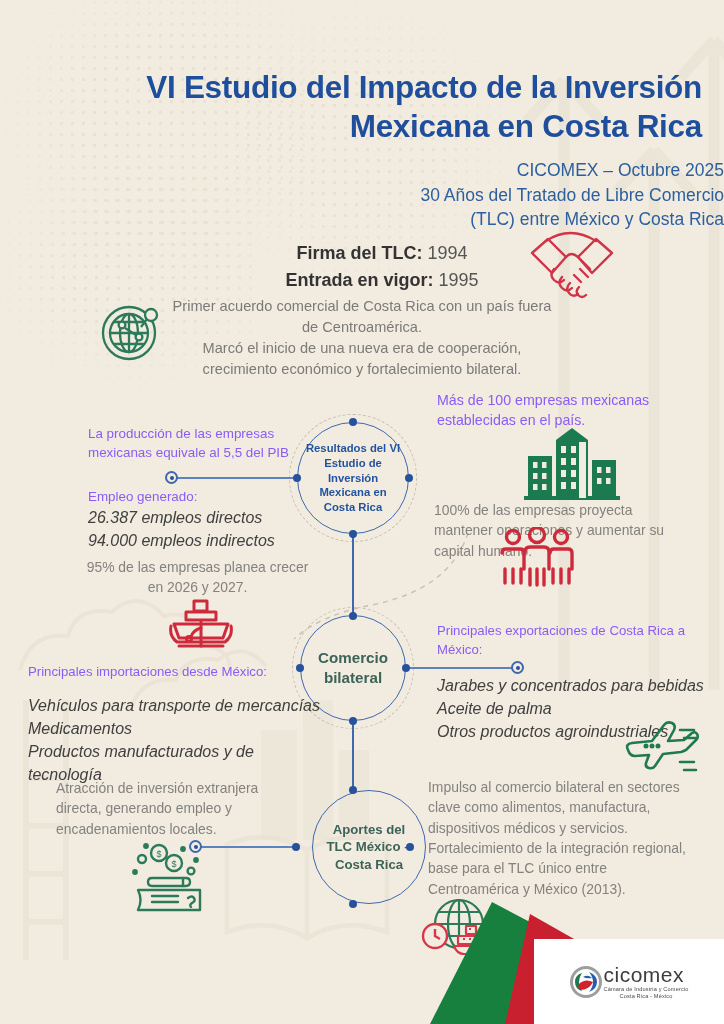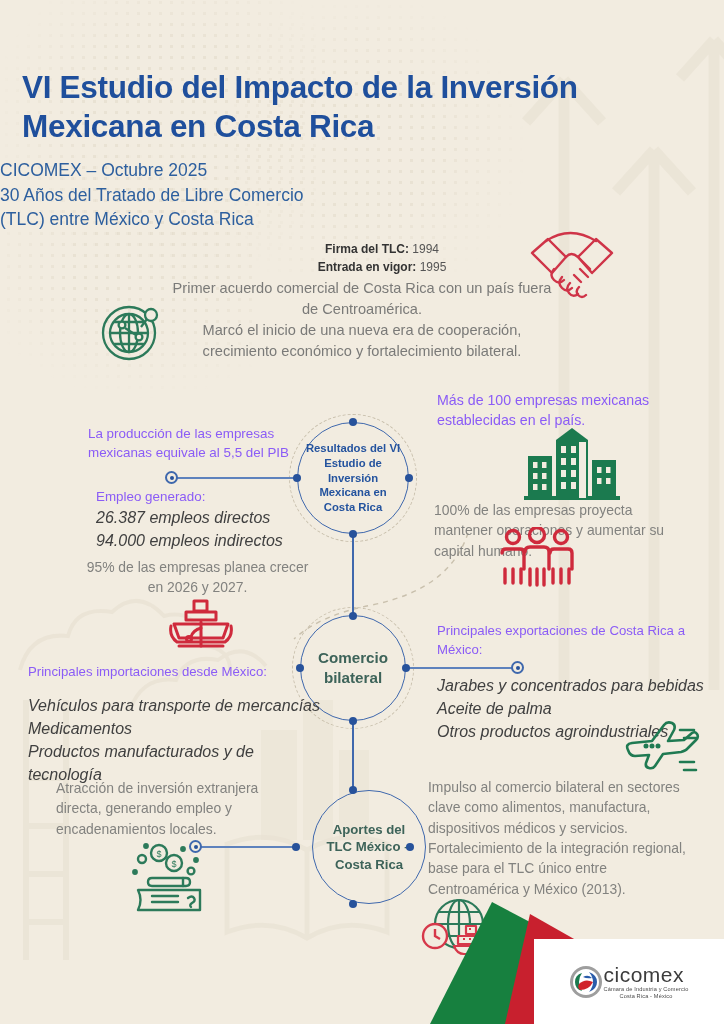--- a/index.html
+++ b/index.html
@@ -11,32 +11,32 @@
   }
   
   #bg-watermarks { position:absolute; inset:0; z-index:0; pointer-events:none; }
   .wm-dots {
     position:absolute; opacity:.55;
     background-image: radial-gradient(circle, #e2dac9 1.6px, transparent 1.7px);
     background-size: 11px 11px;
   }
 
   
-  #header { position:absolute; top:68px; left:0; width:724px; text-align:left; z-index:3; }
+  #header { position:absolute; top:68px; left:0; width:724px; text-align:right; z-index:3; }
   #title {
     color:#1f4f9c; font-weight:bold; font-size:31.5px; line-height:1.25;
     letter-spacing:-.3px; padding:0 22px;
   }
   #subtitle {
     margin-top:11px; color:#2d5f9e; font-size:17.5px; line-height:1.42; font-weight:400;
   }
 
   
   #tlc-block { position:absolute; top:240px; left:0; width:724px; z-index:3; text-align:center; }
-  #tlc-block .kv { font-size:12px; color:#555; line-height:1.5;padding-left:40px; }
+  #tlc-block .kv { font-size:18px; color:#555; line-height:1.5;padding-left:40px; }
   #tlc-block .kv b { color:#333; }
   #tlc-desc { margin-top:2px; font-size:14.6px; color:#7a7a78; line-height:1.45; padding:0 150px; }
 
   .icon { position:absolute; z-index:4; }
 
   
   #flow { position:absolute; inset:0; z-index:2; }
   .node-circle {
     position:absolute; border-radius:50%;
     border:1.4px solid #3f68ad; background:transparent;
@@ -231,21 +231,21 @@
   <div class="dot" style="left:349px; top:786px;"></div>
   <div class="dot" style="left:349px; top:900px;"></div>
   <div class="dot" style="left:292px; top:843px;"></div>
   <div class="dot" style="left:406px; top:843px;"></div>
   <div class="connector" style="left:196px; top:846px; width:100px;"></div>
   <div class="ring-dot" style="left:189px; top:840px;"></div>
 </div>
 
 <div class="txt t-bold" style="left:88px; top:424px; width:235px;">La producción de las empresas mexicanas equivale al 5,5 del PIB</div>
 
-<div class="txt" style="left:96px; top:487px; width:230px;">
+<div class="txt" style="left:88px; top:487px; width:230px;">
   <div class="t-bold">Empleo generado:</div>
   <div class="t-norm">26.387 empleos directos</div>
   <div class="t-norm">94.000 empleos indirectos</div>
 </div>
 
 <div class="txt t-grey" style="left:85px; top:557px; width:225px; text-align:center;">95% de las empresas planea crecer en 2026 y 2027.</div>
 
 <div class="txt t-bold" style="left:437px; top:390px; width:255px; font-size:14.2px;">Más de 100 empresas mexicanas establecidas en el país.</div>
 
 <div class="txt t-grey" style="left:434px; top:500px; width:252px;">100% de las empresas proyecta mantener operaciones y aumentar su capital humano.</div>

